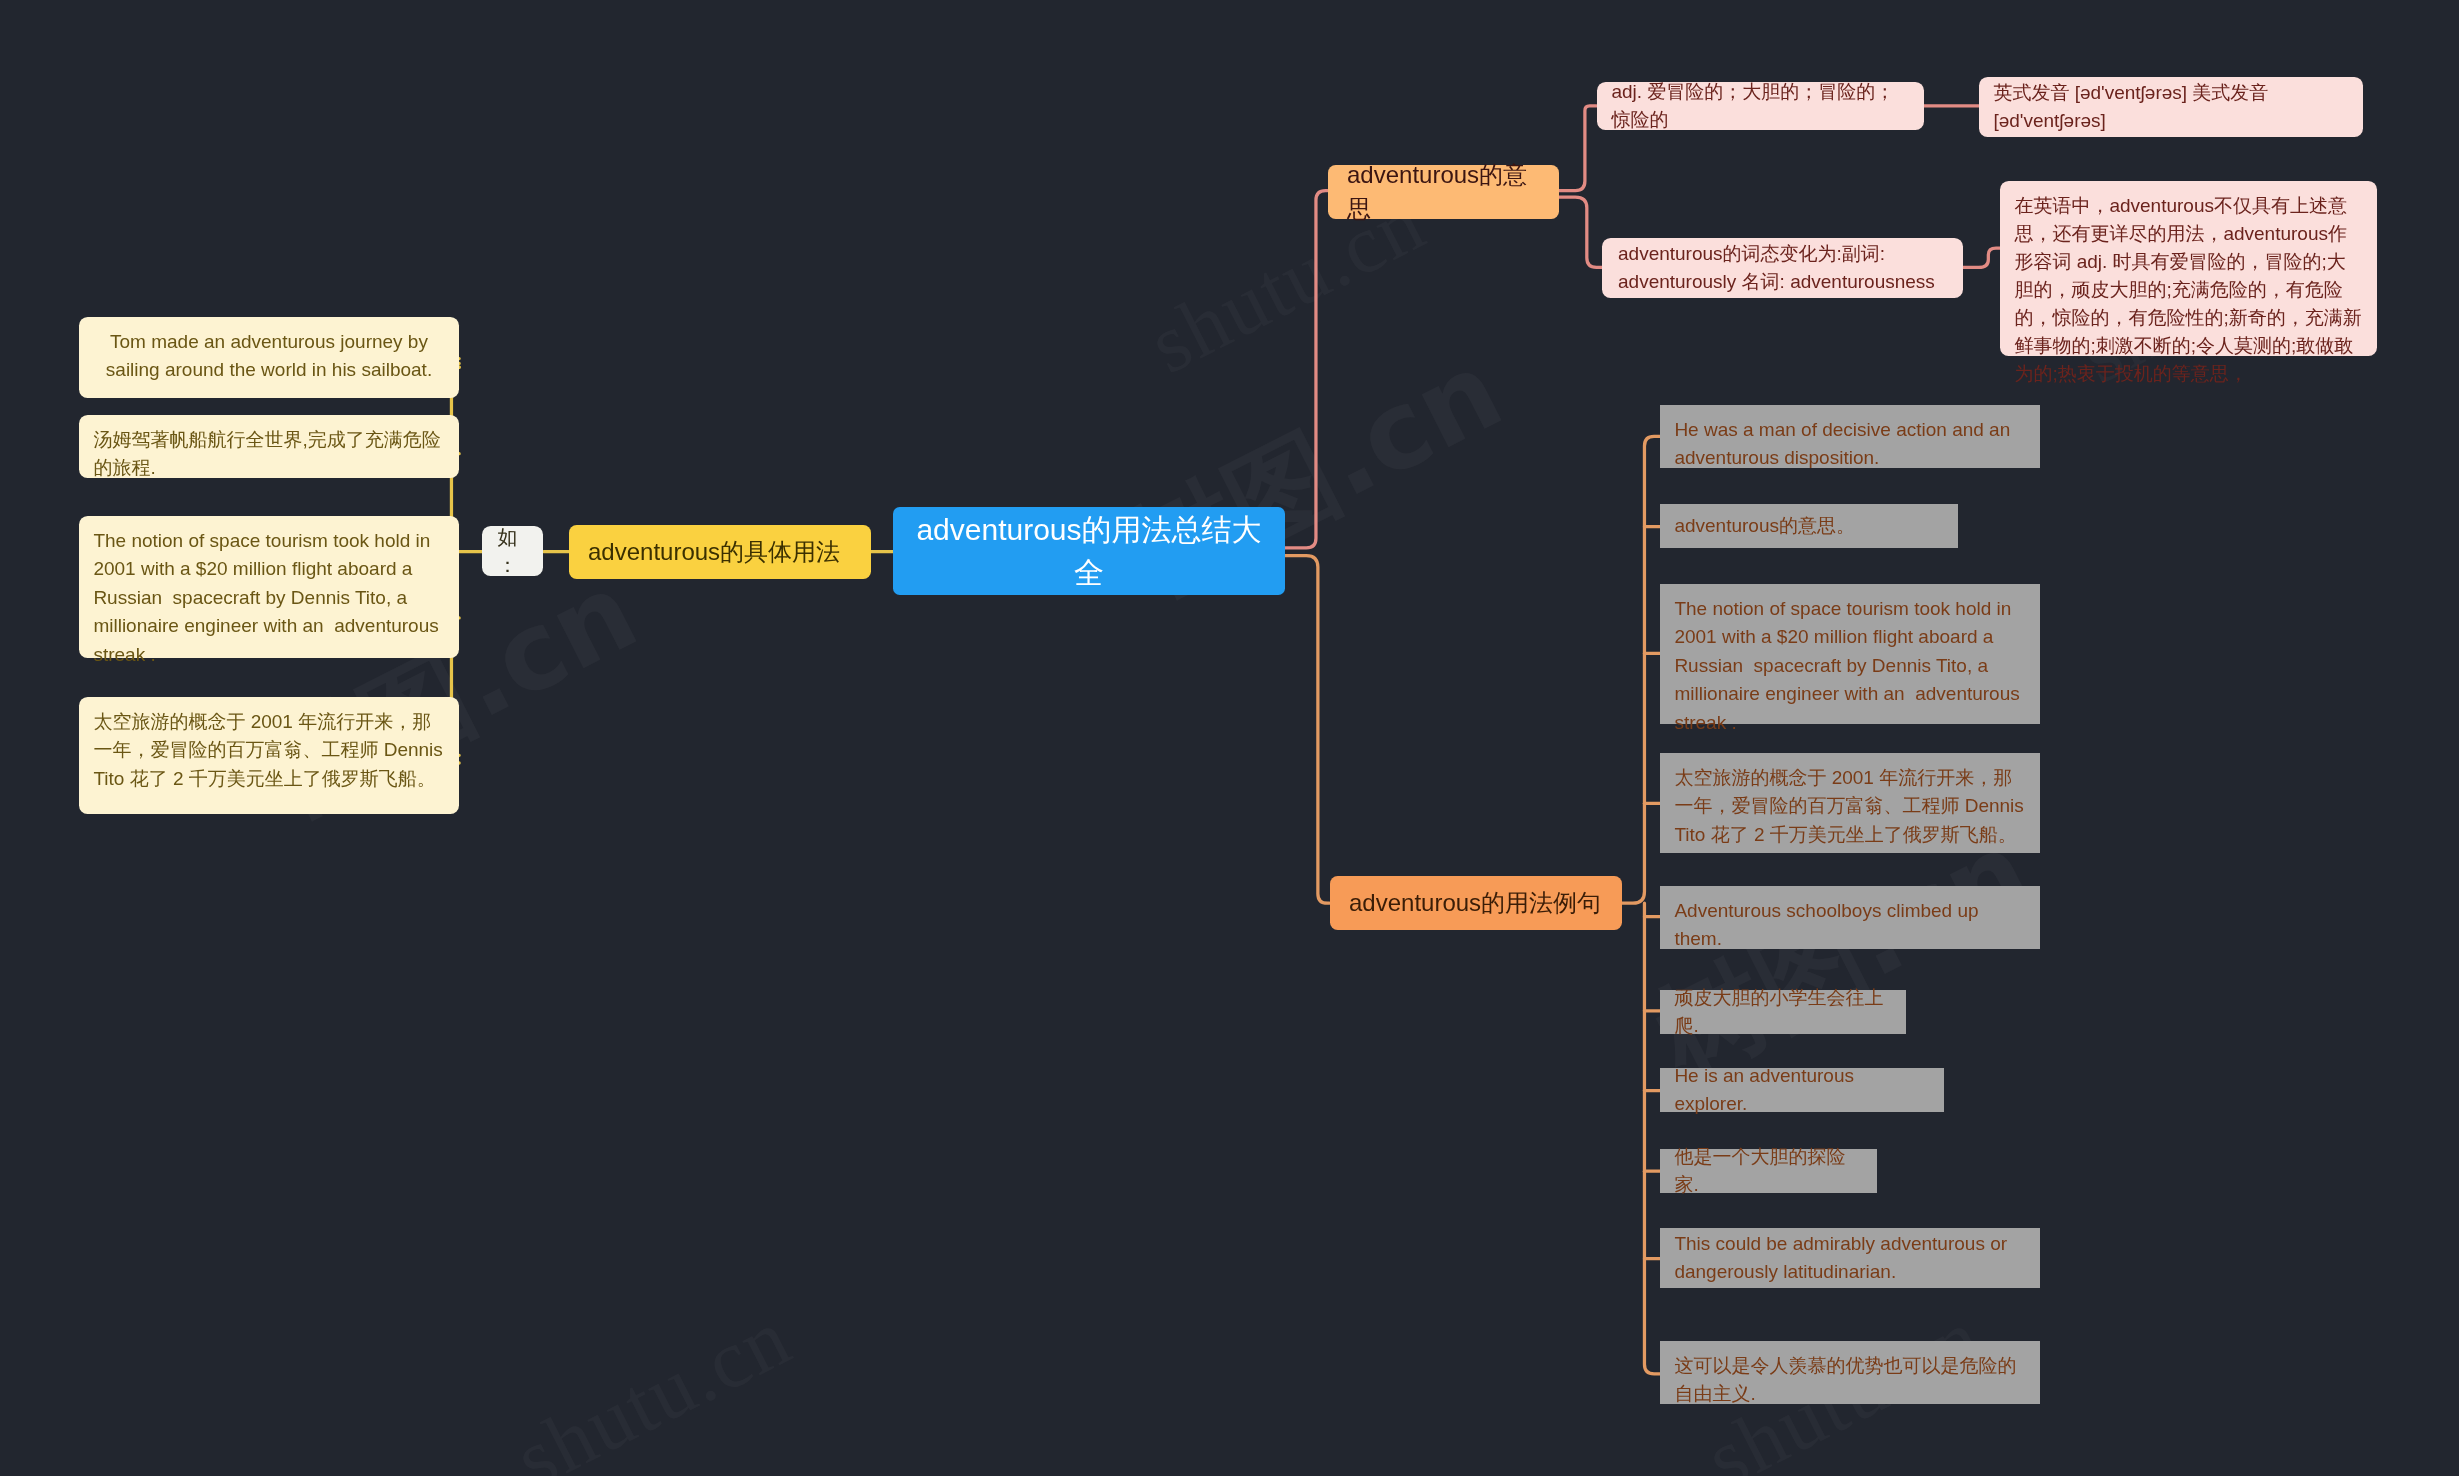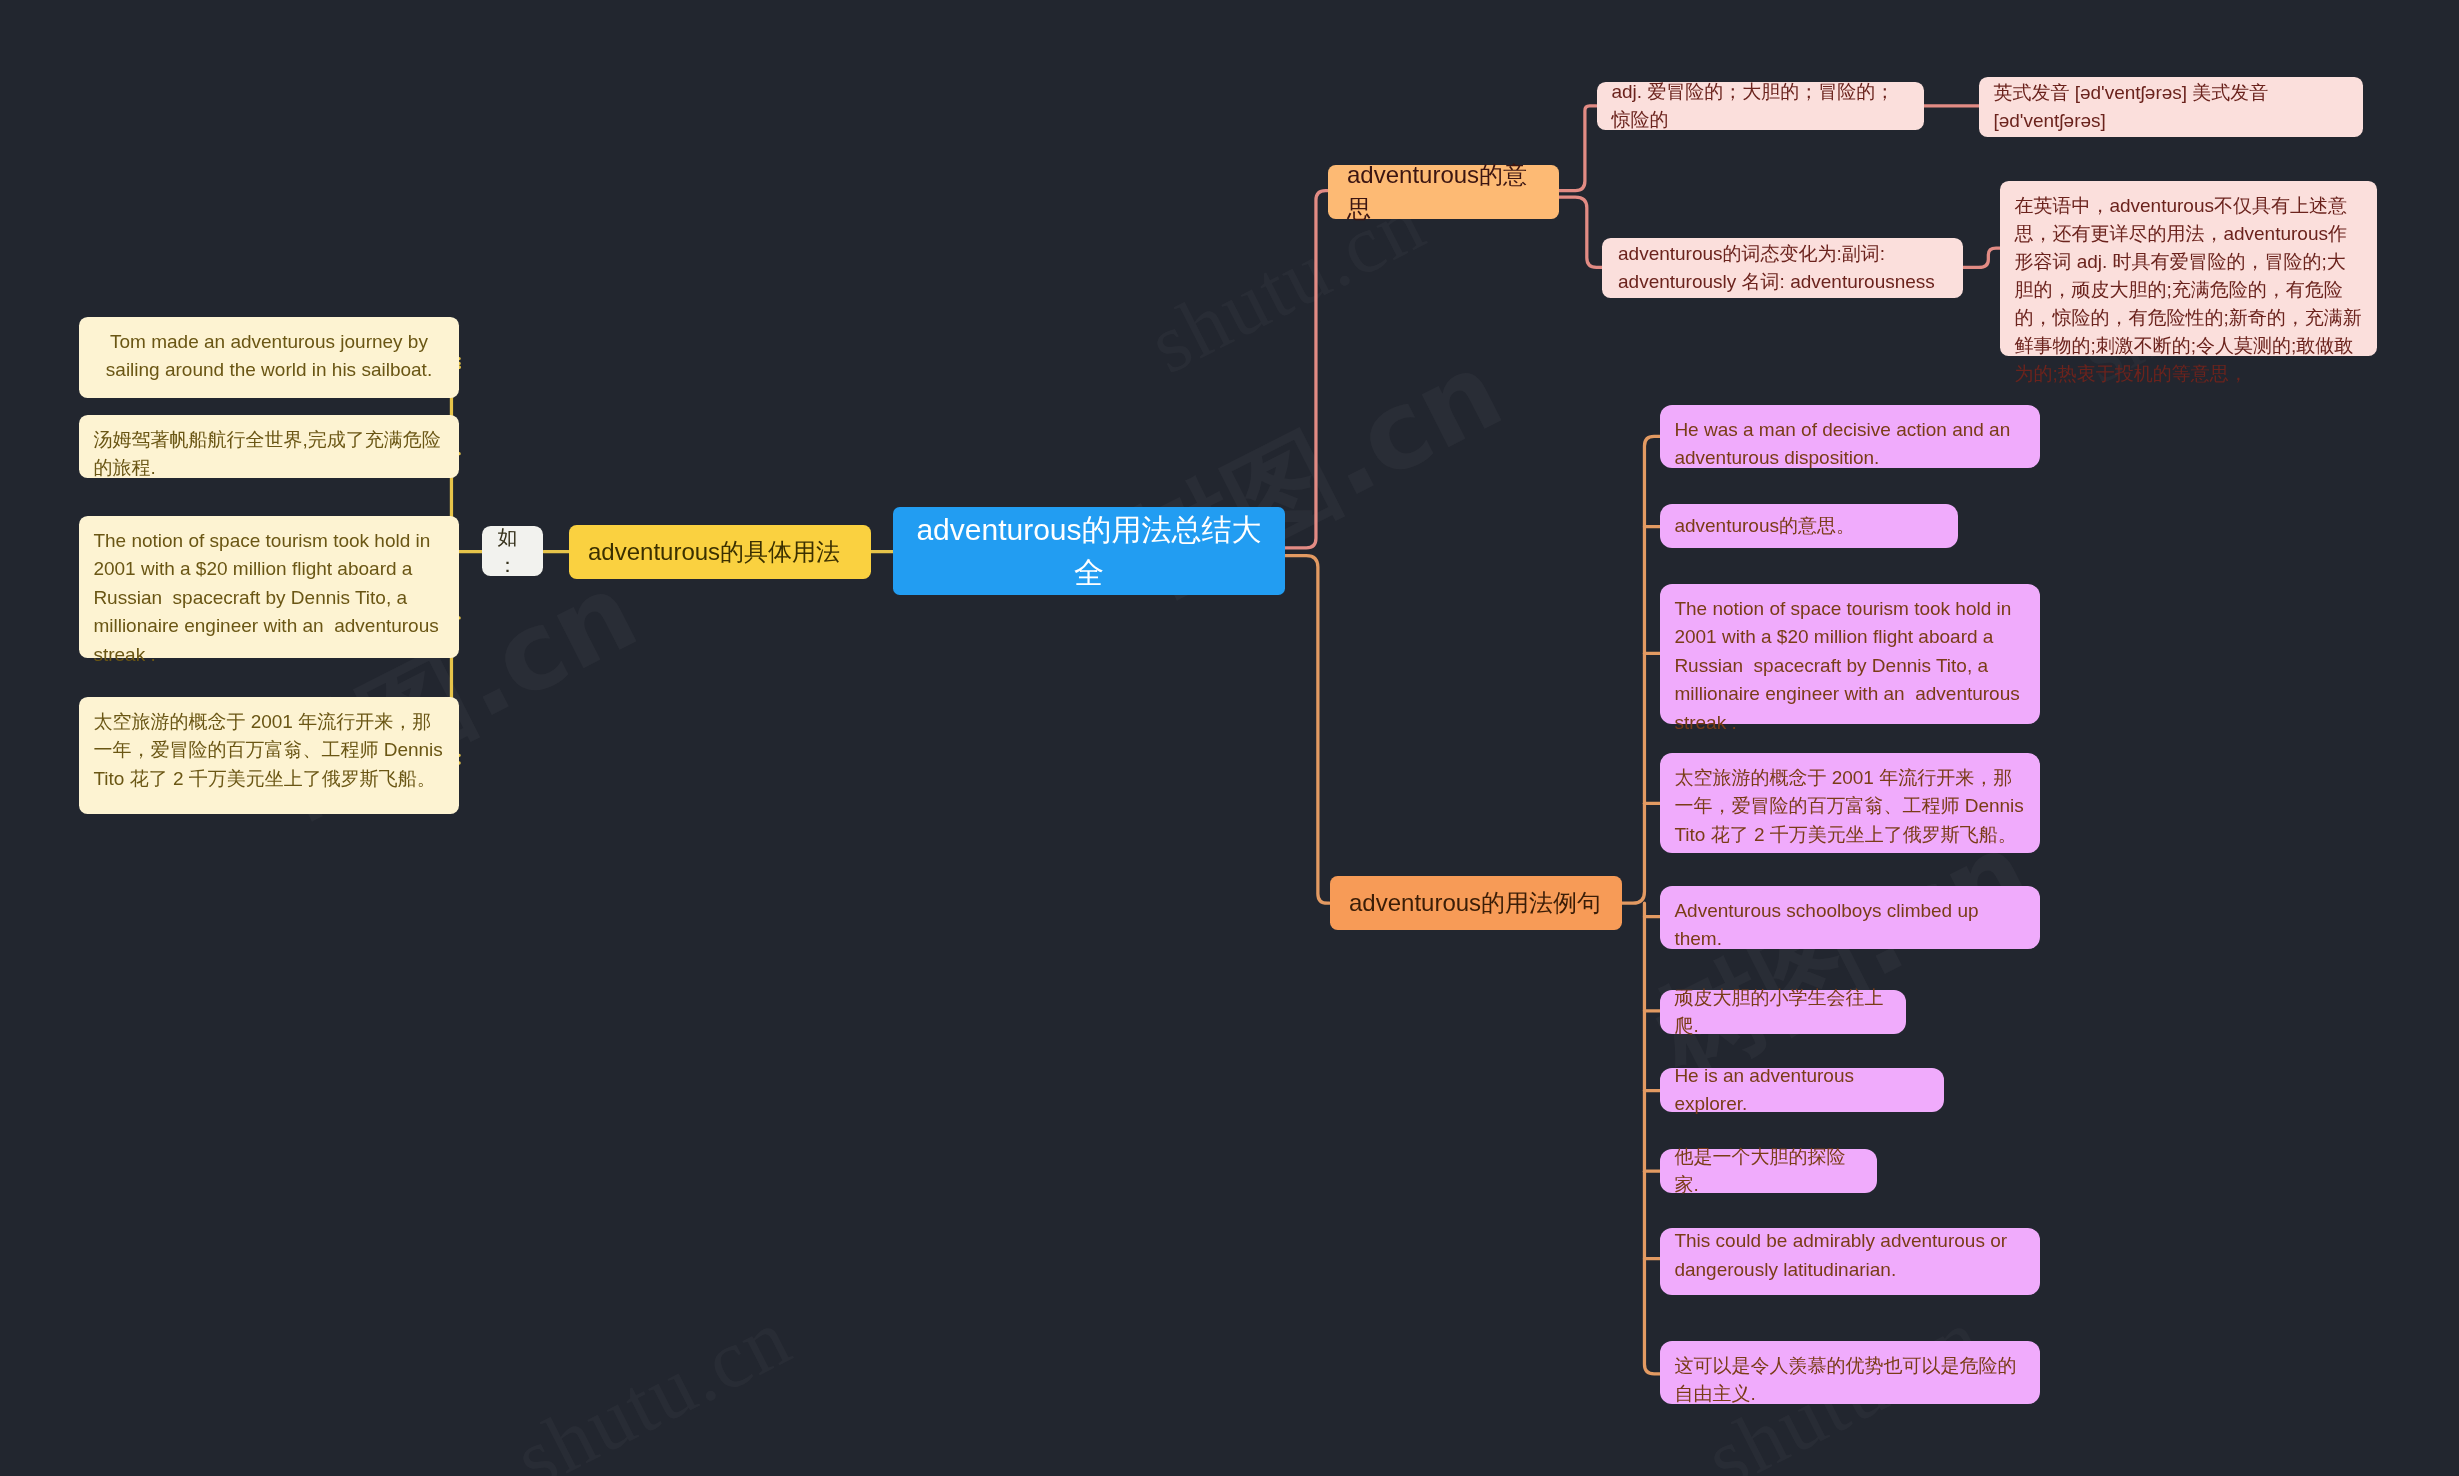--- a/index.html
+++ b/index.html
@@ -85,26 +85,26 @@
   
   .n-orange {
     background: #f79b57;
     color: #3a1d07;
     font-size: 24px;
     line-height: 1.4;
     padding: 10.6px 19px;
     border-radius: 7.7px;
   }
   .n-orange-leaf {
-    background: #f0abfc;
+    background: #a3a3a3;
     color: #7a3c17;
     font-size: 19px;
     line-height: 1.5;
     padding: 10.6px 14.4px;
-    border-radius: 12px;
+    border-radius: 0;
   }
   
   .n-yellow {
     background: #fad140;
     color: #3b3000;
     font-size: 24px;
     line-height: 1.4;
     padding: 10.6px 19px;
     border-radius: 7.7px;
   }
@@ -254,21 +254,21 @@
   </div>
 
   <div class="node n-orange-leaf" style="left:1660px; top:1068px; width:284px; height:44px;">
     <span>He is an adventurous explorer.</span>
   </div>
 
   <div class="node n-orange-leaf" style="left:1660px; top:1149px; width:217px; height:44px;">
     <span>他是一个大胆的探险家.</span>
   </div>
 
-  <div class="node n-orange-leaf" style="left:1660px; top:1228px; width:380px; height:67px; align-items:flex-end;">
+  <div class="node n-orange-leaf" style="left:1660px; top:1228px; width:380px; height:60px; align-items:center;">
     <span>This could be admirably adventurous or dangerously latitudinarian.</span>
   </div>
 
   <div class="node n-orange-leaf" style="left:1660px; top:1341px; width:380px; height:63px; align-items:flex-start;">
     <span>这可以是令人羡慕的优势也可以是危险的自由主义.</span>
   </div>
 
 </div>
 
 

